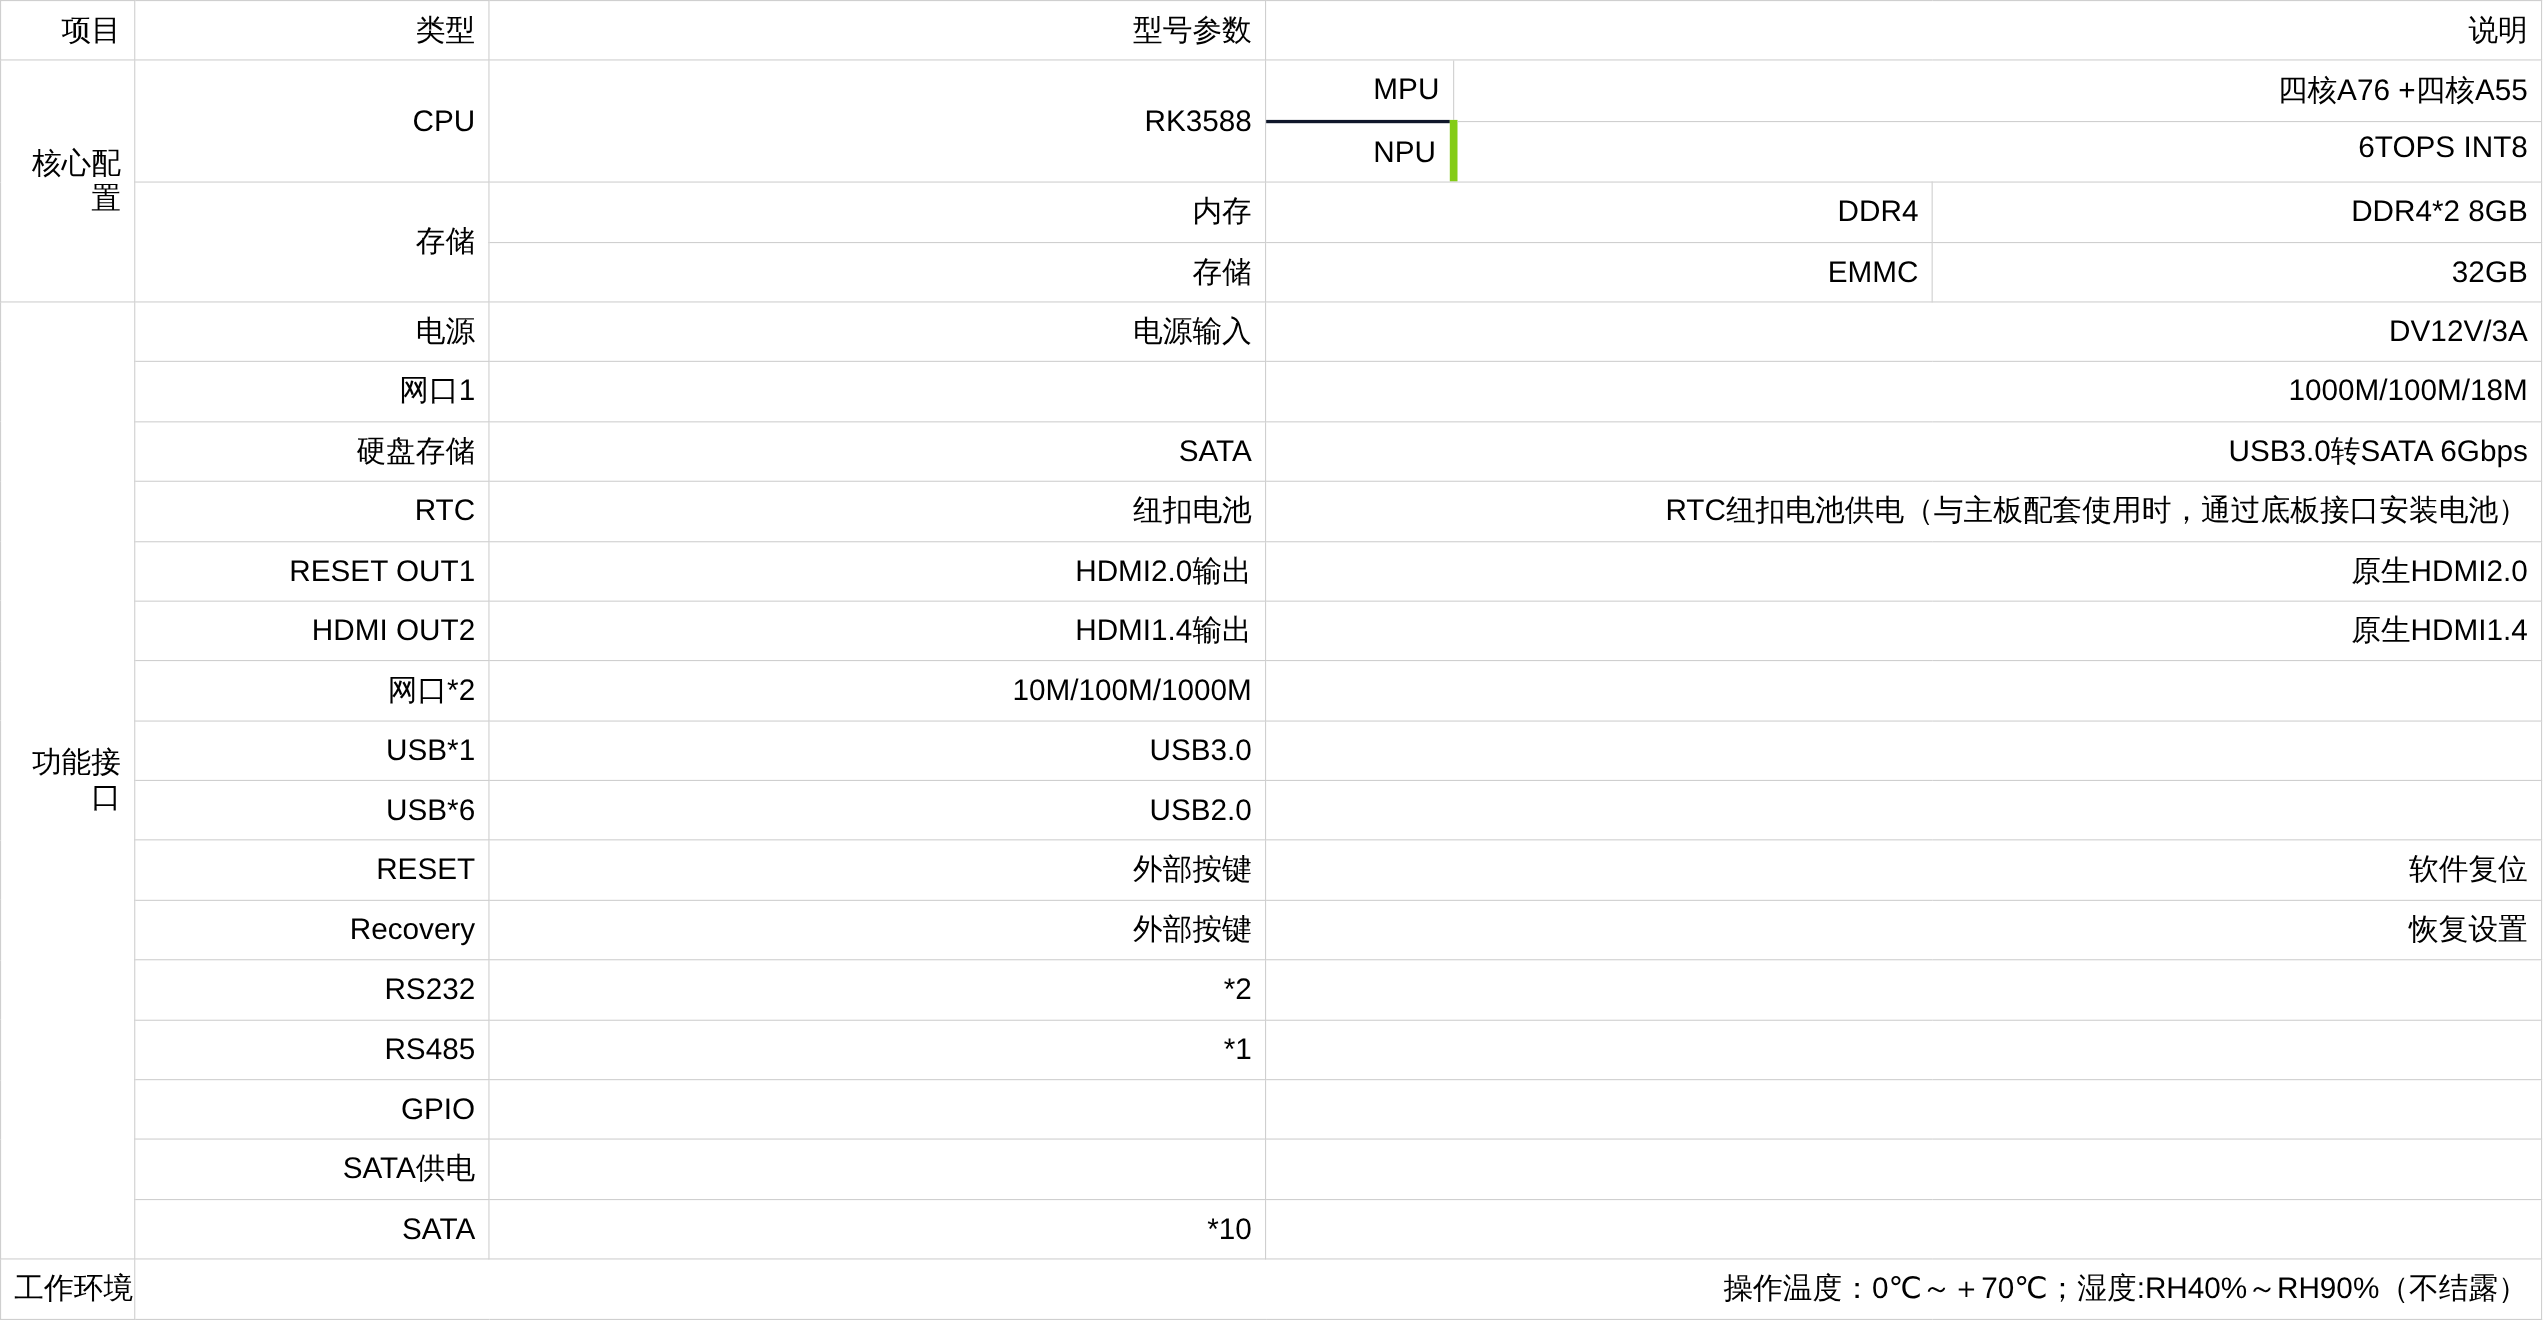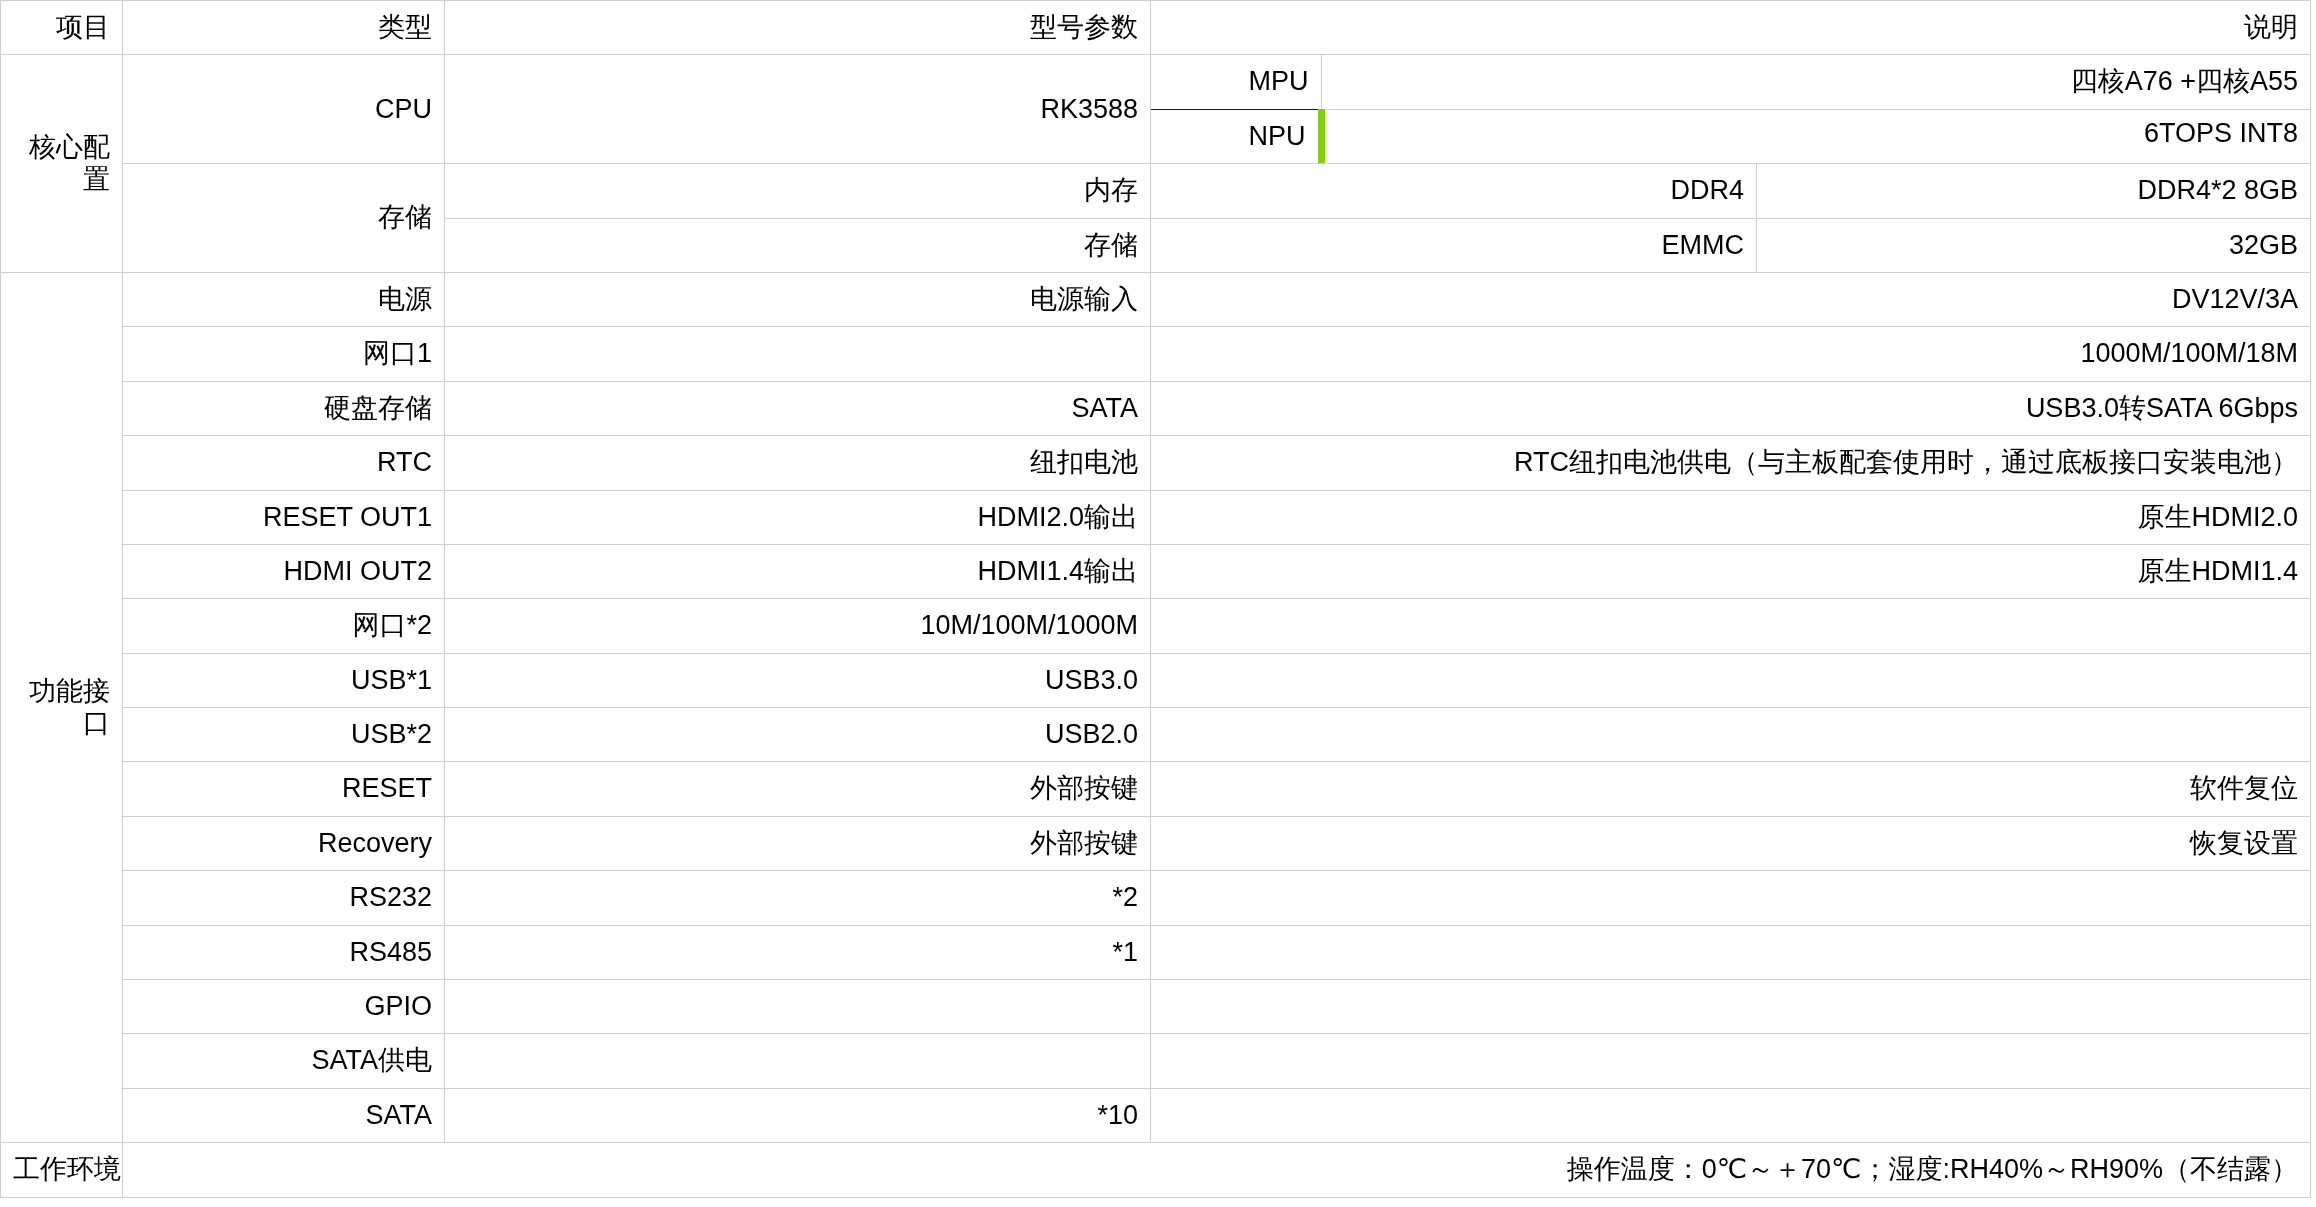--- a/index.html
+++ b/index.html
@@ -76,21 +76,21 @@
         <td>CPU</td>
         <td>RK3588</td>
         <td colspan="2" style="padding:0;">
           <table class="inner">
             <colgroup>
               <col style="width:170px">
               <col>
             </colgroup>
             <tbody>
               <tr>
-                <td style="border-bottom:1px solid #0f172a;border-right:1px solid #cfcfcf;padding:10px 12px 11px 16px;height:37px;">MPU</td>
+                <td style="border-bottom:3px solid #0f172a;border-right:1px solid #cfcfcf;padding:10px 12px 11px 16px;height:37px;">MPU</td>
                 <td style="border-bottom:1px solid #cfcfcf;padding:10px 12px 11px 2px;height:37px;">四核A76 +四核A55</td>
               </tr>
               <tr>
                 <td style="border-right:7px solid #84cc16;padding:10px 12px 11px 16px;height:37px;">NPU</td>
                 <td style="padding:4px 12px 11px 14px;height:37px;">6TOPS INT8</td>
               </tr>
             </tbody>
           </table>
         </td>
       </tr>
@@ -142,21 +142,21 @@
         <td>网口*2</td>
         <td>10M/100M/1000M</td>
         <td colspan="2"></td>
       </tr>
       <tr>
         <td>USB*1</td>
         <td>USB3.0</td>
         <td colspan="2"></td>
       </tr>
       <tr>
-        <td>USB*2</td>
+        <td>USB*6</td>
         <td>USB2.0</td>
         <td colspan="2"></td>
       </tr>
       <tr>
         <td>RESET</td>
         <td>外部按键</td>
         <td colspan="2">软件复位</td>
       </tr>
       <tr>
         <td>Recovery</td>

